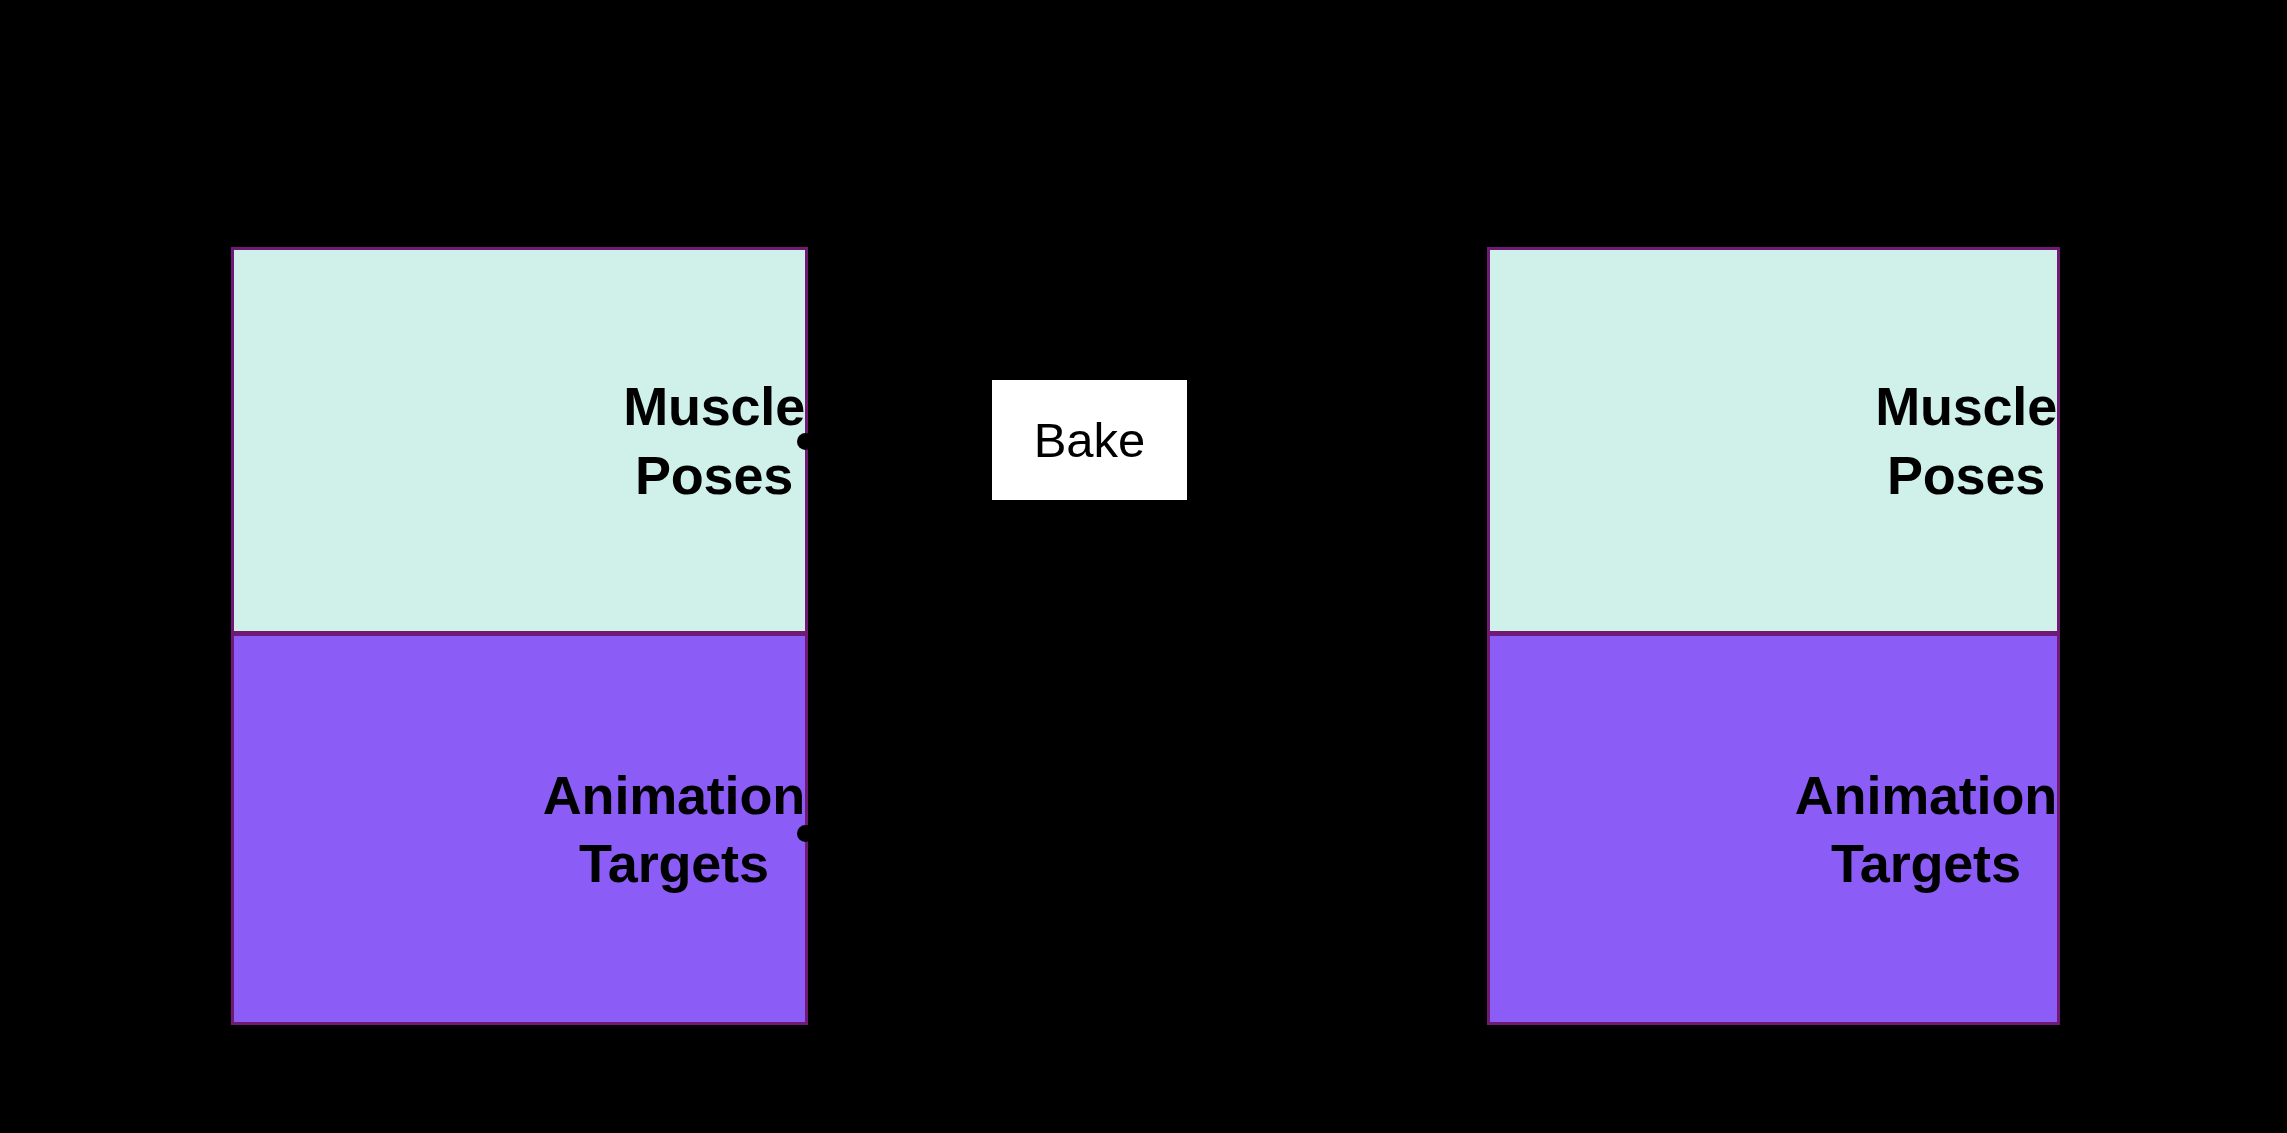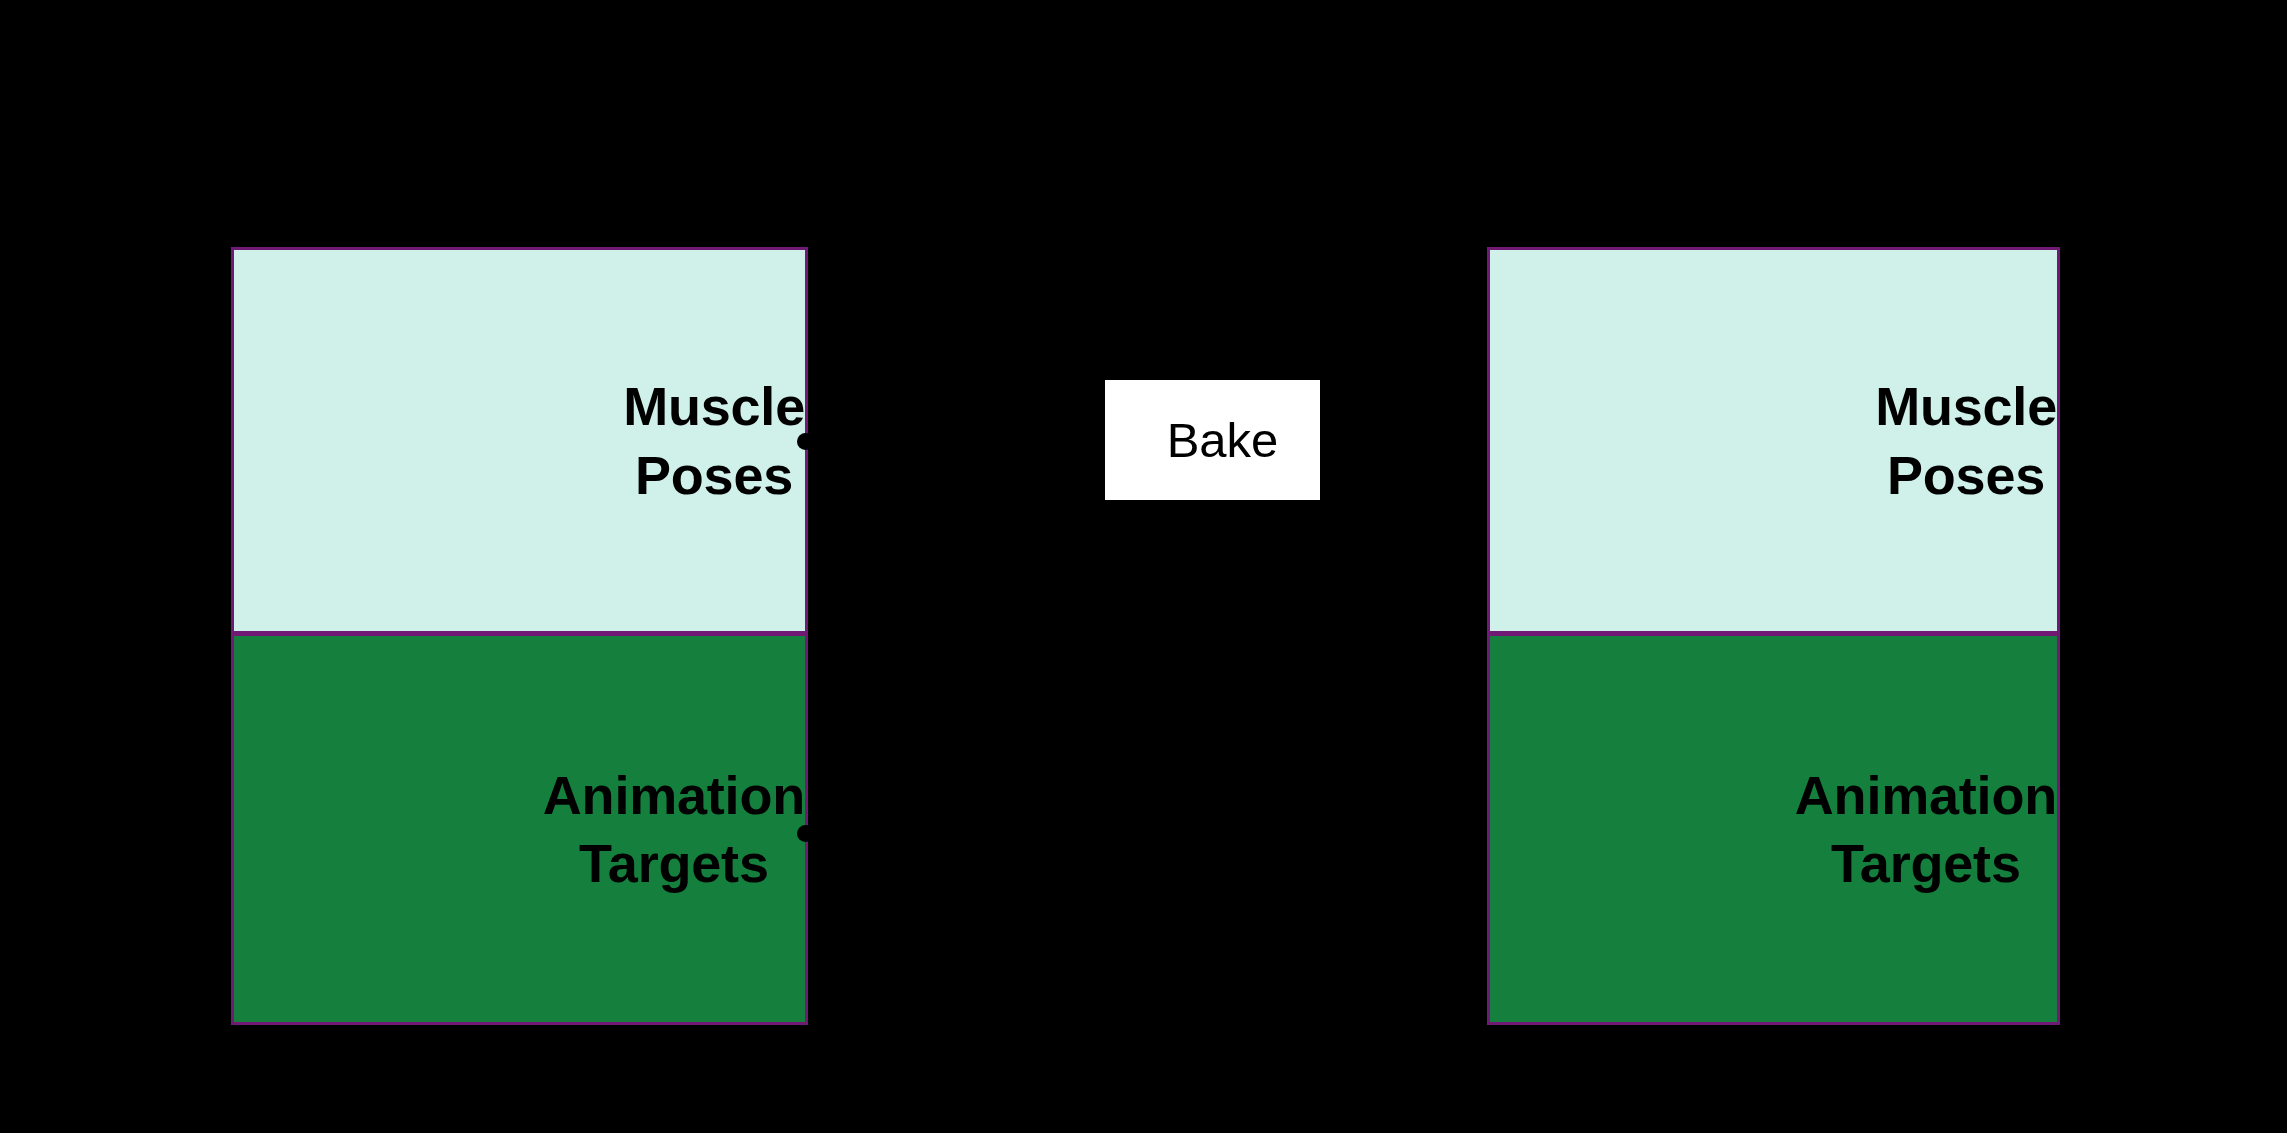--- a/index.html
+++ b/index.html
@@ -42,21 +42,21 @@
     font-size: 54px;
     line-height: 1.26;
     letter-spacing: -0.2px;
     margin-left: 9px;
   }
   .cell-muscle {
     background: #d0f0ea;
     height: 387px;
   }
   .cell-targets {
-    background: #15803d;
+    background: #8b5cf6;
     height: 391px;
     border-top-width: 2px;
   }
   .cell-label { display: block; white-space: pre-line; }
 
   
   .anchor-dot {
     position: absolute;
     width: 17px;
     height: 17px;
@@ -81,21 +81,21 @@
     background: #ffffff;
     color: #000000;
     display: flex;
     align-items: center;
     justify-content: center;
     font-size: 49px;
     font-weight: normal;
     line-height: 1;
     letter-spacing: 0px;
   }
-  #label-bake  { left: 1105px; top: 380px; width: 195px; height: 120px; padding-left: 20px; }
+  #label-bake  { left: 992px; top: 380px; width: 195px; height: 120px; }
   #label-drive { left: 1050px; top: 770px; width: 198px; height: 120px; }
 </style>
 </head>
 <body>
 
 <div id="canvas">
 
   <div class="stack" id="stack-left">
     <div class="cell cell-muscle">
       <span class="cell-label">Muscle

